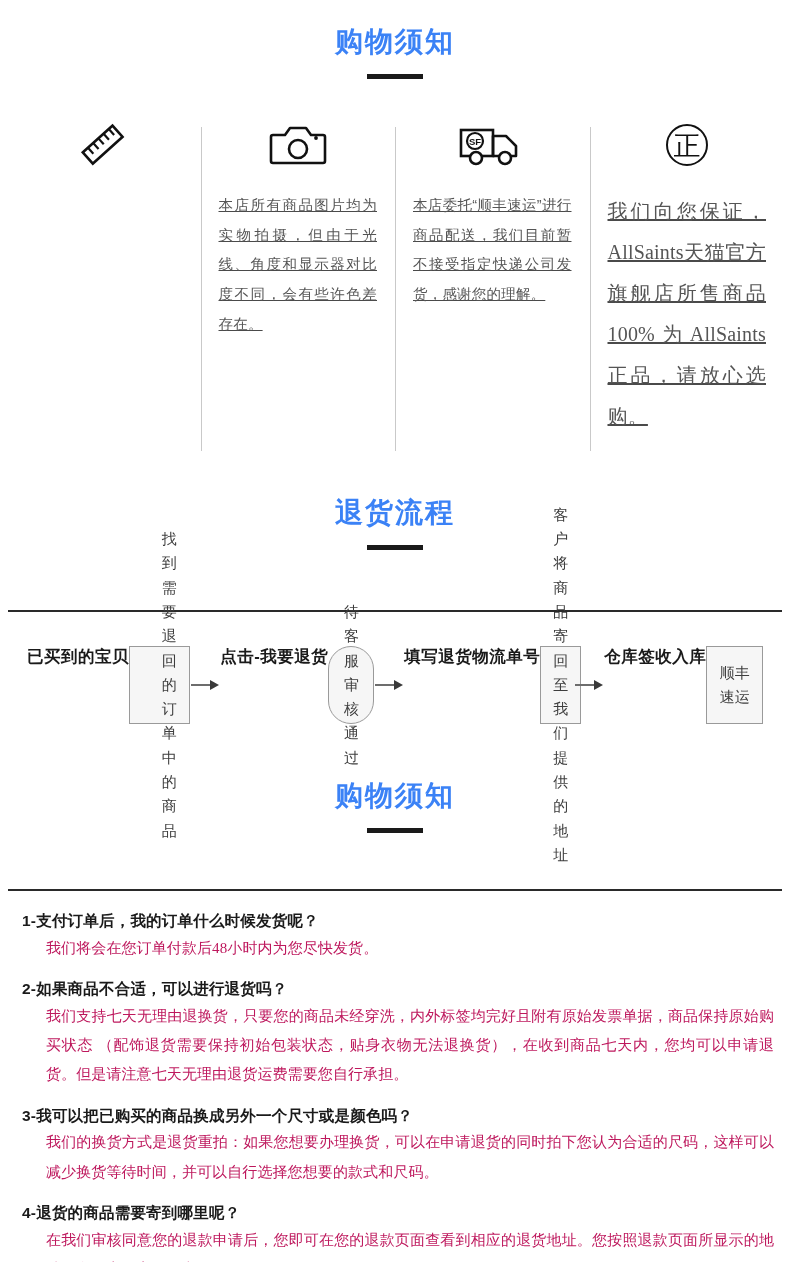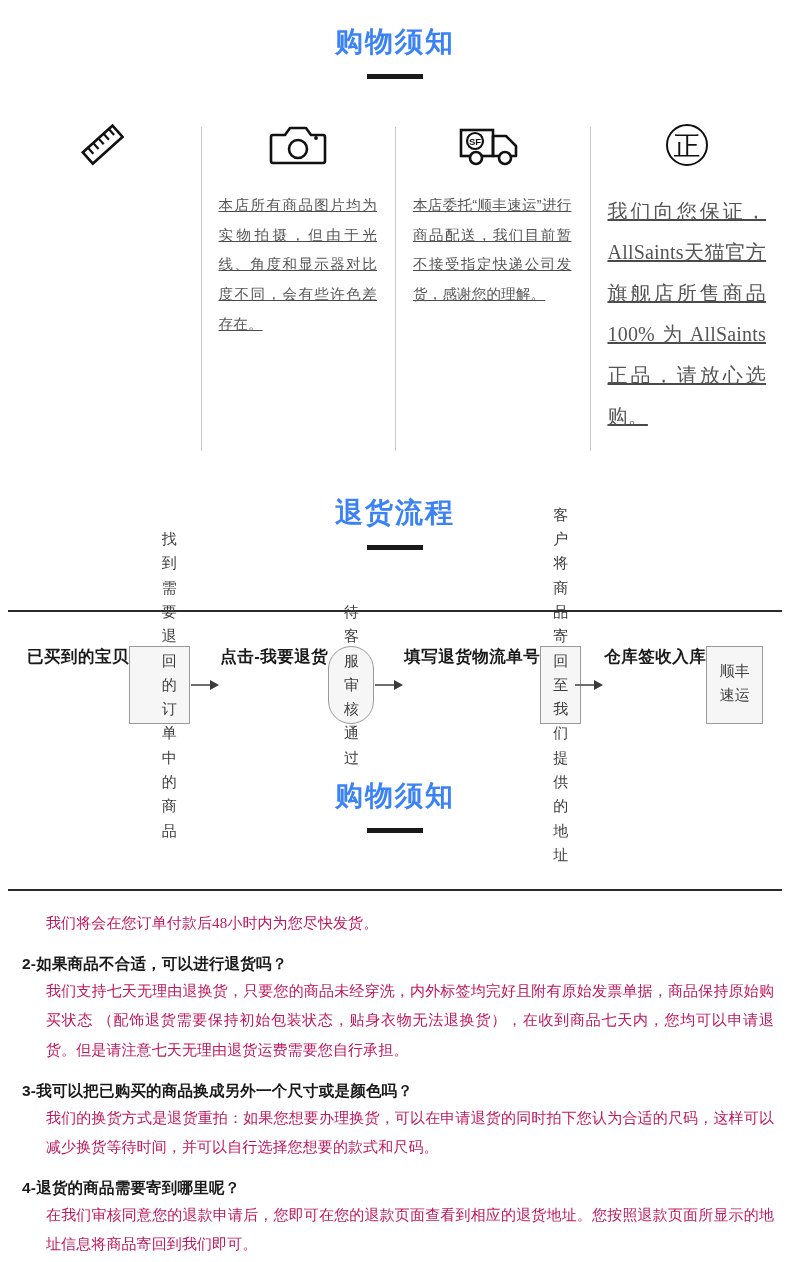--- a/index.html
+++ b/index.html
@@ -97,21 +97,21 @@
     padding: 0 19px;
     box-sizing: border-box;
   }
   .flow-step {
     display: flex;
     flex-direction: row;
   }
   .flow-step.s1 { width: 175px; }
   .flow-step.s2 { width: 165px; }
   .flow-step.s3 { width: 170px; }
-  .flow-step.s4 { width: 170px; font-family: Liberation Mono, monospace; }
+  .flow-step.s4 { width: 170px; }
   .flow-label {
     font-size: 16.5px;
     font-weight: bold;
     color: #1a1a1a;
     text-align: center;
     margin-bottom: 14px;
     letter-spacing: 0.5px;
     white-space: nowrap;
   }
   .flow-box {
@@ -293,20 +293,21 @@
 <div style="margin-top:58px;">
   <div class="section-head">
     <div class="section-title">购物须知</div>
     <div class="section-rule"></div>
   </div>
 
   <div class="faq-wrap">
     <div class="faq-rule"></div>
 
     <div class="faq-item">
+      <div class="faq-q">1-支付订单后，我的订单什么时候发货呢？</div>
       <div class="faq-a">我们将会在您订单付款后48小时内为您尽快发货。</div>
     </div>
 
     <div class="faq-item">
       <div class="faq-q">2-如果商品不合适，可以进行退货吗？</div>
       <div class="faq-a">我们支持七天无理由退换货，只要您的商品未经穿洗，内外标签均完好且附有原始发票单据，商品保持原始购买状态 （配饰退货需要保持初始包装状态，贴身衣物无法退换货），在收到商品七天内，您均可以申请退货。但是请注意七天无理由退货运费需要您自行承担。</div>
     </div>
 
     <div class="faq-item">
       <div class="faq-q">3-我可以把已购买的商品换成另外一个尺寸或是颜色吗？</div>

